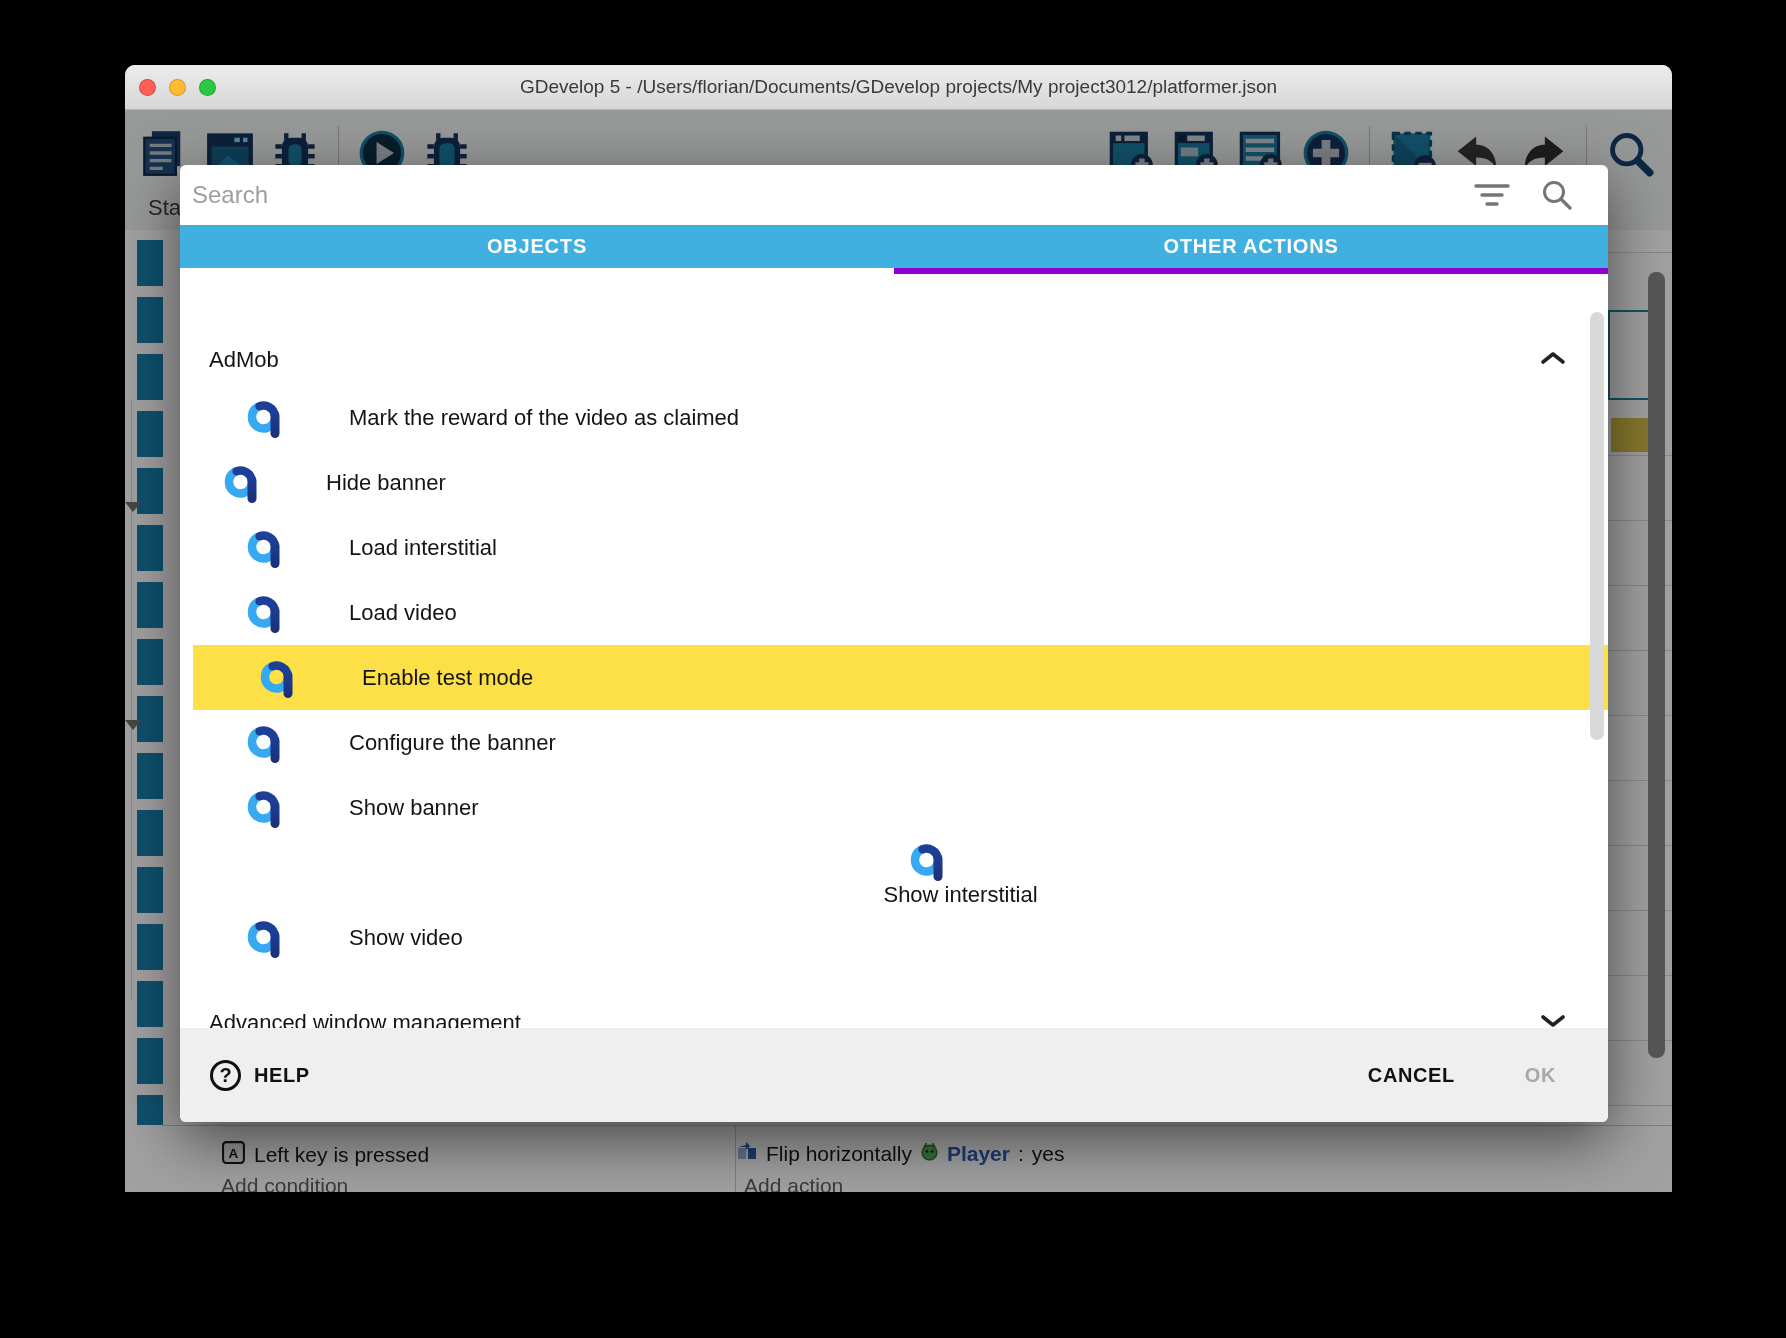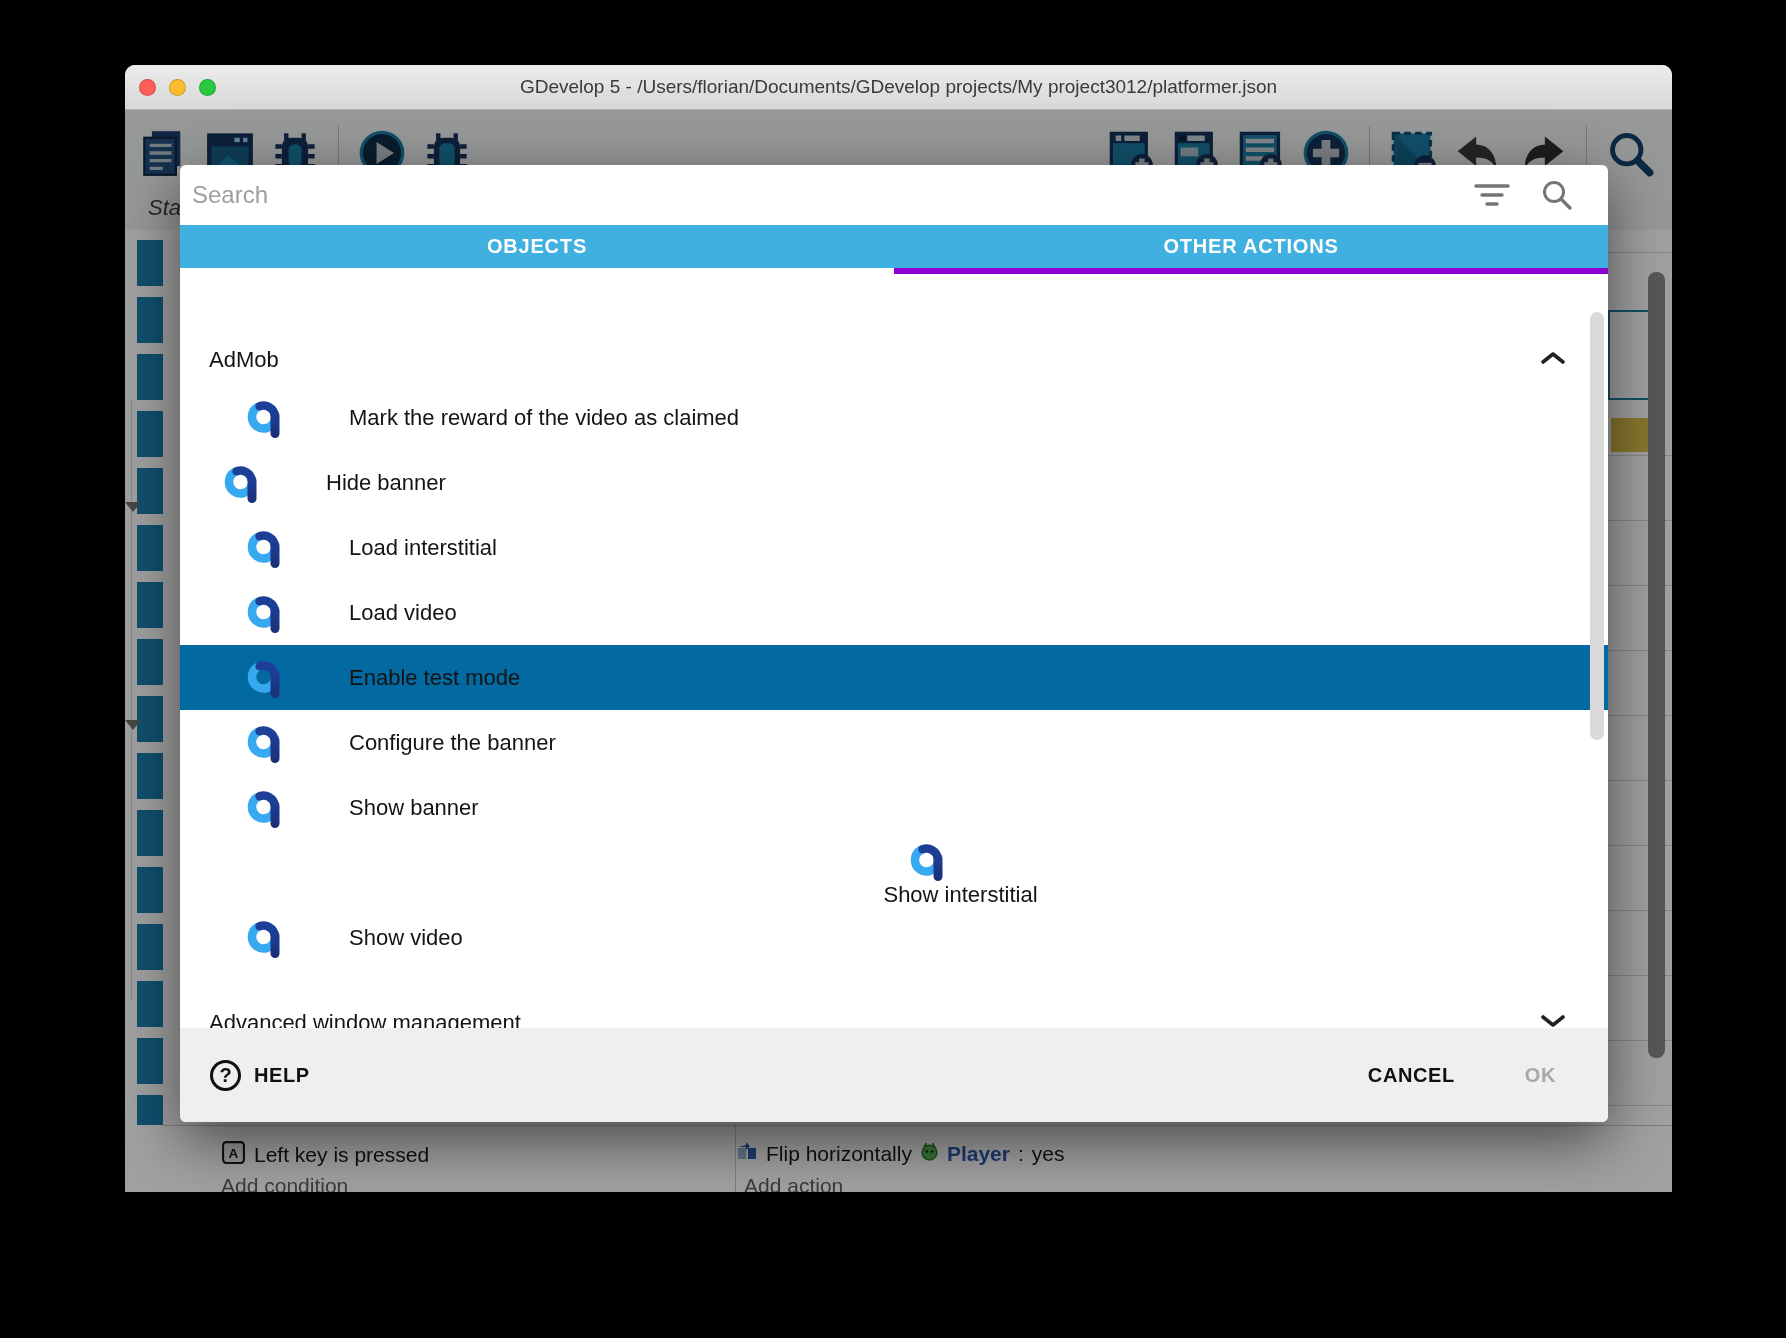--- a/index.html
+++ b/index.html
@@ -21,21 +21,21 @@
   .tl.red { left:14px; background:#ff5f58; }
   .tl.yellow { left:44px; background:#febc2e; }
   .tl.green { left:74px; background:#28c841; }
 
   .toolbar { position:absolute; top:45px; left:0; right:0; height:120px;
     background:#f0f1f1; display:flex; align-items:flex-start; padding:14px 16px 0 14px; gap:13px; }
   .tb-icon { width:52px; height:58px; display:flex; align-items:center; justify-content:center; }
   .tb-icon svg { width:48px; height:48px; }
   .tb-divider { width:1px; height:56px; background:#bdbdbd; margin:2px 4px; }
   .tb-spacer { flex:1; }
-  .scene-tab { position:absolute; left:23px; top:130px; font-size:22px; color:#3f3f3f;font-style:italic; }
+  .scene-tab { position:absolute; left:23px; top:130px; font-size:22px; color:#3f3f3f; }
 
   
   .editor { position:absolute; top:165px; left:0; right:0; bottom:0; background:#fff; }
   .event-strip-blue { position:absolute; left:12px; top:10px; width:26px; height:885px;
     background:repeating-linear-gradient(180deg,#1a7fae 0 46px, #ffffff 46px 57px); }
   .tree-vline { position:absolute; left:6px; top:170px; width:1px; height:600px; background:#d4d4d4; }
   .tri { position:absolute; width:0; height:0; border-left:8px solid transparent;
     border-right:8px solid transparent; border-top:10px solid #6f6f6f; left:0; }
   .gutter-line { position:absolute; left:1483px; width:64px; height:1px; background:#d6d6d6; }
   .gutter-sel { position:absolute; left:1483px; top:80px; width:48px; height:90px;
@@ -79,21 +79,21 @@
     color:#fff; font-size:20px; font-weight:bold; letter-spacing:.8px; cursor:pointer; }
   .tab-indicator { position:absolute; top:103px; left:50%; width:50%; height:6px; background:#8e00d1; }
 
   .list { position:absolute; top:109px; left:0; right:0; height:754px; overflow:hidden; }
   .group-header { position:absolute; left:0; right:0; height:50px; display:flex;
     align-items:center; padding:0 40px 0 29px; cursor:pointer; }
   .group-title { font-size:22px; color:#141414; flex:1; }
   .chevron { width:30px; height:18px; }
   .item-row { position:absolute; left:0; right:0; height:65px; display:flex; align-items:center;
     padding-left:67px; cursor:pointer; }
-  .item-row.selected { background:#0369a1; }
+  .item-row.selected { background:#fde047;margin-left:13px; }
   .item-icon { width:36px; height:42px; flex:0 0 36px; }
   .item-label { font-size:22px; color:#141414; margin-left:66px; }
   .modal-scrollbar { position:absolute; right:4px; top:147px; width:14px; height:428px;
     background:#d9d9d9; border-radius:7px; }
 
   .dlg-footer { position:absolute; left:0; right:0; bottom:0; height:94px; background:#efefef;
     display:flex; align-items:center; }
   .help-btn { display:flex; align-items:center; gap:13px; margin-left:30px; cursor:pointer; }
   .help-circle { width:31px; height:31px; border-radius:50%; border:3px solid #111;
     display:flex; align-items:center; justify-content:center;

